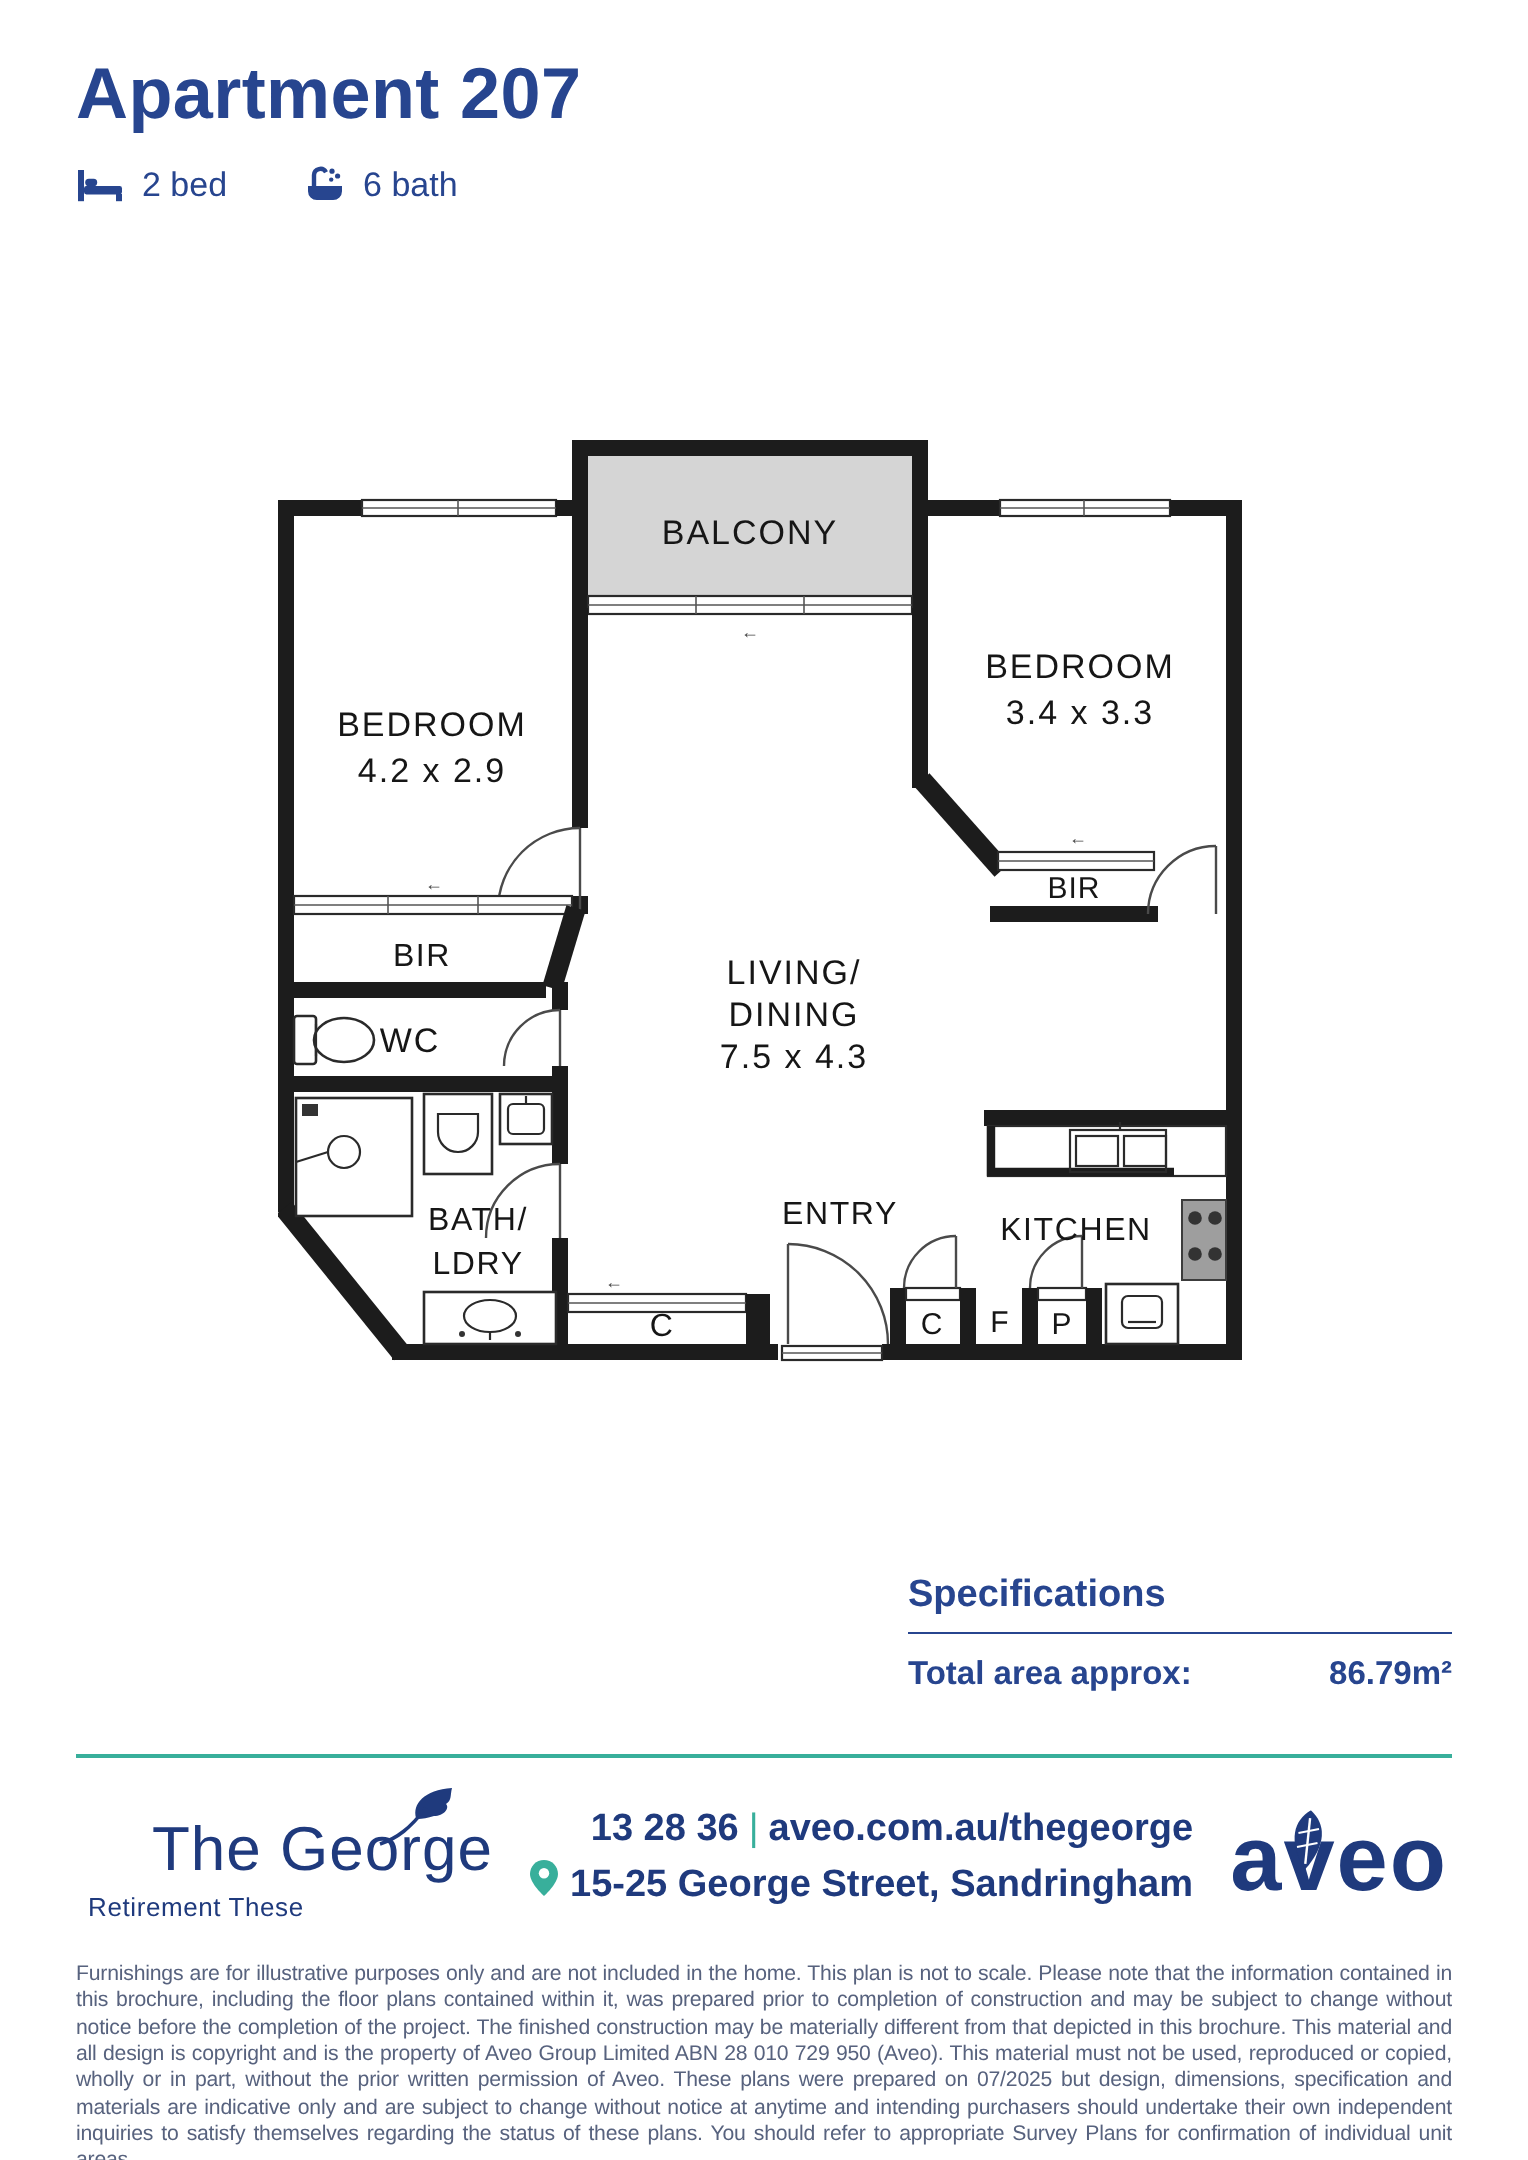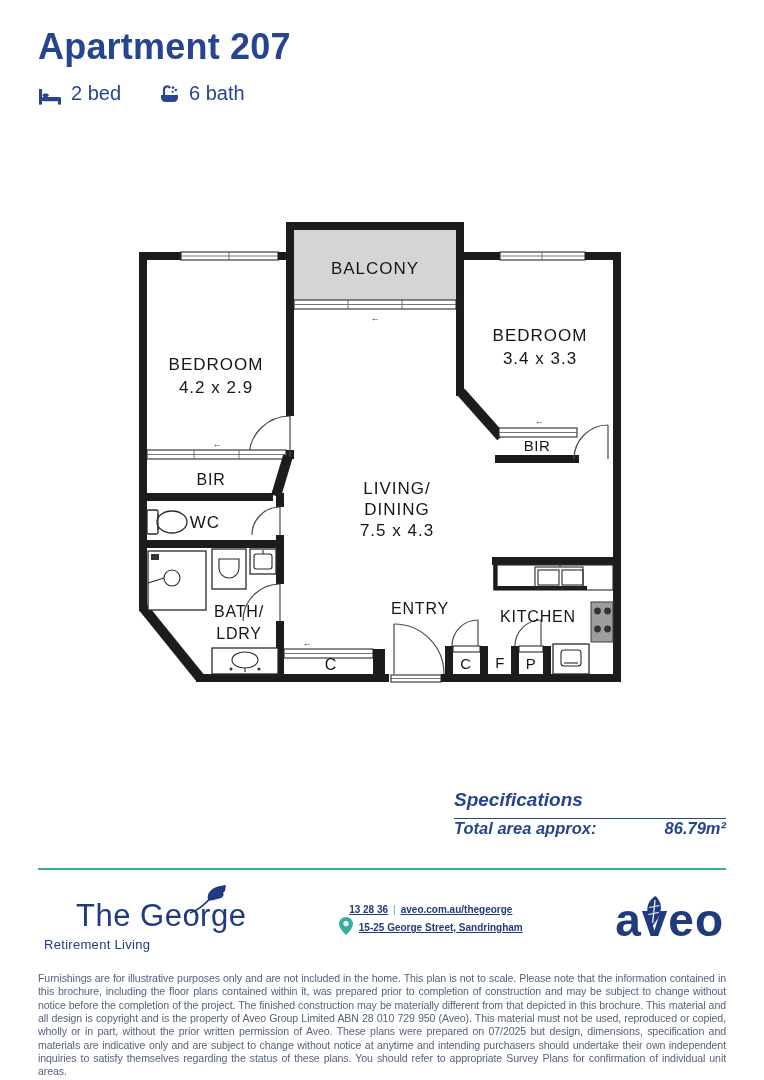--- a/index.html
+++ b/index.html
@@ -19,54 +19,54 @@
   }
   .page{padding:0 38px;}
 
   
   .hdr{margin-top:26px;}
   .title{
     font-size:36px;font-weight:700;color:var(--navy);
     letter-spacing:.2px;
   }
   .stats{display:flex;align-items:center;gap:38px;margin-top:14px;color:var(--navy);}
-  .stat{display:flex;align-items:flex-end;gap:9px;font-size:20px;}
+  .stat{display:flex;align-items:center;gap:9px;font-size:17px;}
   .stat svg{display:block;}
 
   
   .plan{width:486px;margin:112px auto 0;}
   .plan svg{display:block;}
   .rlab{font-family:"Liberation Sans",sans-serif;fill:#161616;text-anchor:middle;}
   .fs17{font-size:17px;letter-spacing:1px;}
   .fs16{font-size:16px;letter-spacing:.8px;}
   .fs15{font-size:15px;letter-spacing:.5px;}
   .arr{font-size:9px;fill:#444;text-anchor:middle;letter-spacing:0;}
   .wall{fill:var(--wall);}
   .wline{stroke:var(--wall);}
   .thin{fill:#fff;stroke:#2a2a2a;stroke-width:1.1;}
   .fix{fill:#fff;stroke:#2a2a2a;stroke-width:1.3;}
   .fixl{fill:none;stroke:#2a2a2a;stroke-width:1.1;}
   .door{fill:none;stroke:#4a4a4a;stroke-width:1.2;}
   .mid{stroke:#555;stroke-width:.8;}
 
   
-  .specs{width:272px;margin:102px 0 0 auto;color:var(--navy);font-style:italic;}
+  .specs{width:272px;margin:102px 0 0 auto;color:var(--navy);}
   .specs h2{font-size:19px;font-weight:700;padding-bottom:7px;border-bottom:1.6px solid var(--navy);}
-  .specs .row{display:flex;justify-content:space-between;font-size:16.5px;font-weight:700;}
+  .specs .row{display:flex;justify-content:space-between;margin-top:11px;font-size:16.5px;font-weight:700;}
 
   
   .divider{margin-top:30px;border:none;border-top:2.5px solid var(--teal);}
 
   
   .foot{margin-top:10px;display:flex;align-items:center;justify-content:space-between;height:80px;}
   .brand{position:relative;color:var(--navy-dark);padding-top:10px;}
   .brand .bname{font-size:31px;letter-spacing:.5px;margin-left:38px;}
   .brand .btag{font-size:13px;margin-top:3px;padding-left:6px;letter-spacing:.3px;}
   .brand .bleaf{position:absolute;top:-4px;left:148px;}
-  .contact{color:var(--navy-dark);font-size:10px;font-weight:700;text-align:center;line-height:1.5;text-decoration:underline;}
+  .contact{color:var(--navy-dark);font-size:19px;font-weight:700;text-align:right;line-height:1.5;}
   .contact .sep{color:var(--teal);font-weight:400;padding:0 5px;}
   .contact .addr{display:flex;align-items:center;justify-content:center;gap:6px;}
   .aveo{position:relative;color:var(--navy-dark);font-size:46px;font-weight:700;letter-spacing:1px;padding-right:2px;}
   .aveo .aleaf{position:absolute;left:27px;top:-10px;transform:rotate(6deg);}
 
   
   .disc{
     margin-top:12px;font-size:10.6px;line-height:1.26;color:var(--disclaimer);
     text-align:justify;letter-spacing:-0.1px;
   }
@@ -296,21 +296,21 @@
 
   <div class="foot">
     <div class="brand">
       <span class="bleaf">
         <svg width="42" height="32" viewBox="0 0 42 32">
           <path d="M22 16 C20 9 26 2 40 1 C39 5 40 7 37 9 C39 11 36 15 31 15 C28 16 25 16.5 23 16.5 Z" fill="#1f3a7d"></path>
           <path d="M4 29 C13 26 19 21 27 11" fill="none" stroke="#1f3a7d" stroke-width="1.8"></path>
         </svg>
       </span>
       <div class="bname">The George</div>
-      <div class="btag">Retirement Living</div>
+      <div class="btag">Retirement These</div>
     </div>
     <div class="contact">
       <div>
         <span>13 28 36</span><span class="sep">|</span><span>aveo.com.au/thegeorge</span>
       </div>
       <div class="addr">
         <span>
           <svg width="14" height="18" viewBox="0 0 14 18">
             <path d="M7 0 C3.1 0 0 3.1 0 7 c0 4.8 7 11 7 11 s7 -6.2 7 -11 C14 3.1 10.9 0 7 0 z" fill="#38af9b"></path>
             <circle cx="7" cy="6.6" r="2.6" fill="#fff"></circle>

